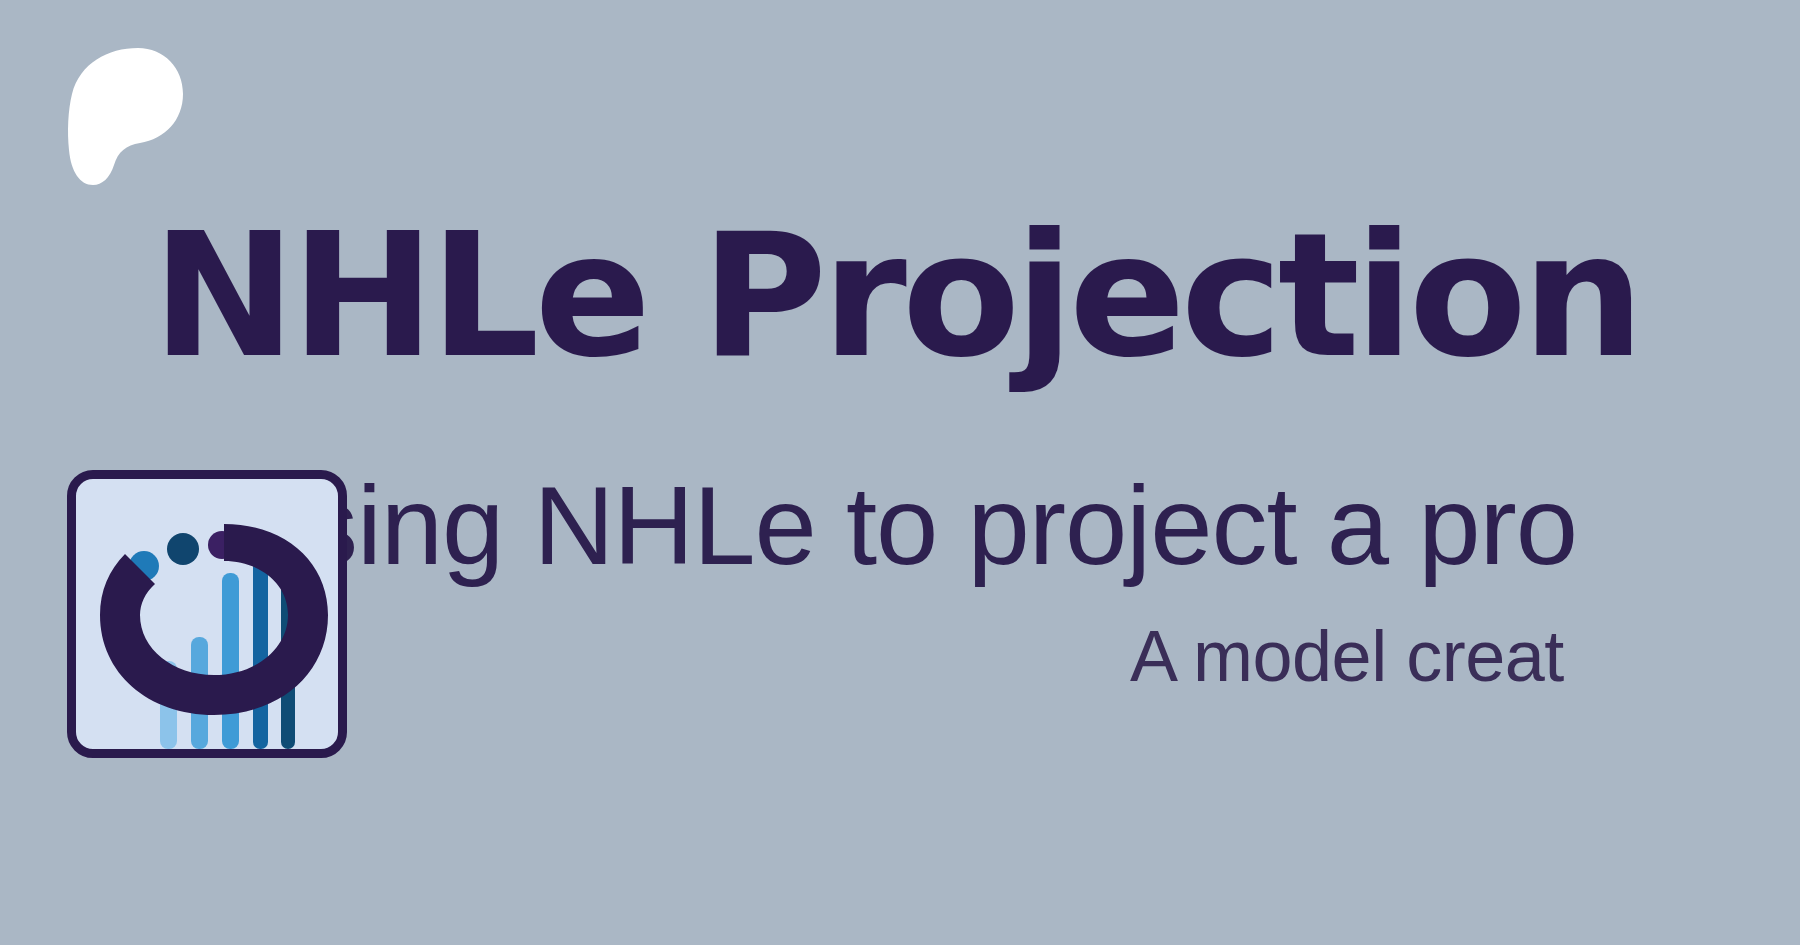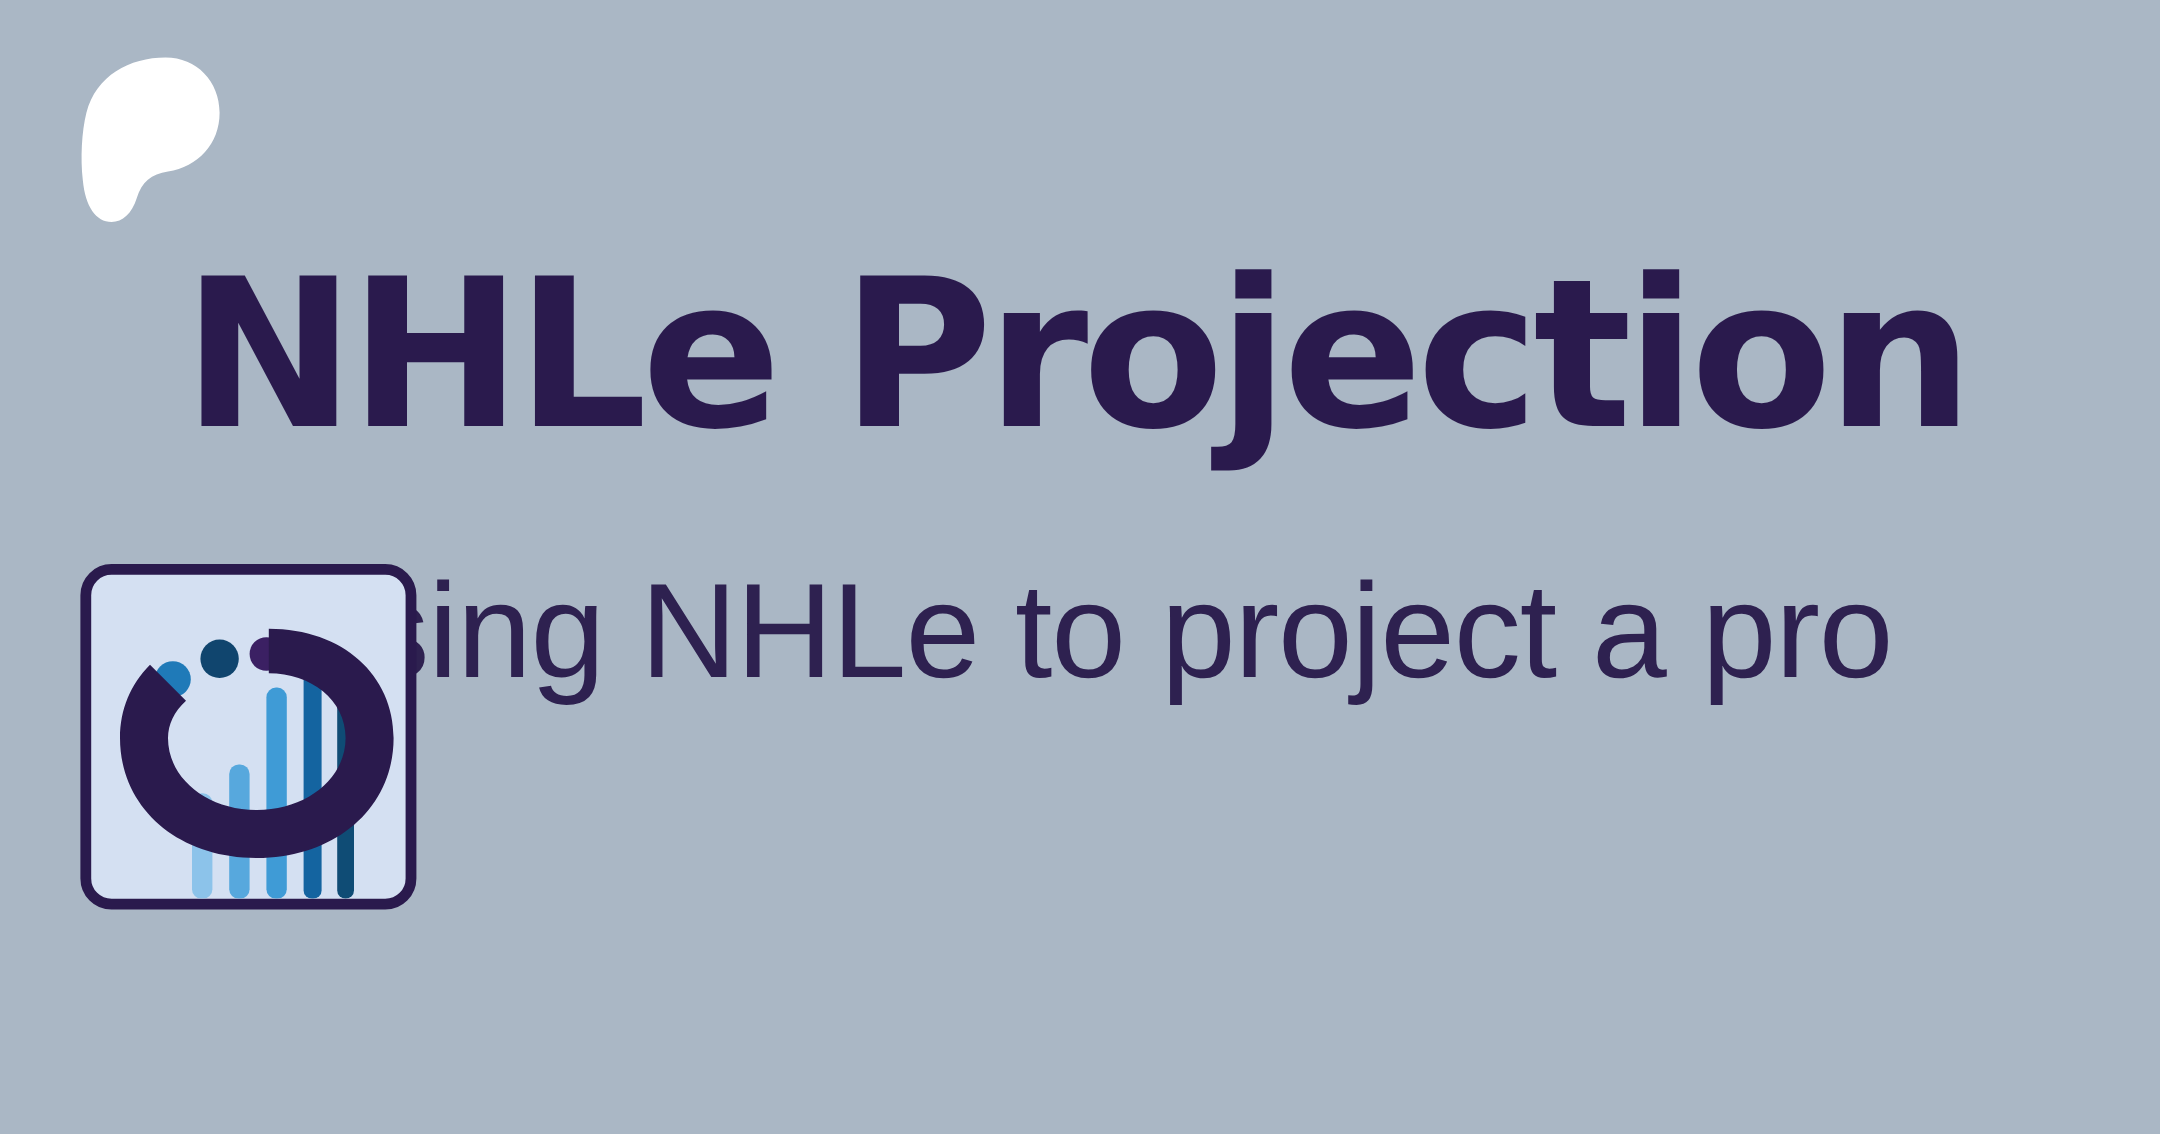--- a/index.html
+++ b/index.html
@@ -116,20 +116,21 @@
                C 1 86, 2 64, 6 48
                C 14 17, 42 2, 72 2 Z" fill="#ffffff"></path>
     </svg>
   </div>
 
   <div class="title-block">
     <div class="post-title">NHLe Projection</div>
 
     <div class="post-subtitle">Using NHLe to project a pro</div>
 
+    <div class="post-byline">A model creat</div>
   </div>
 
   <div class="avatar-tile">
     <svg viewBox="0 0 262 270" xmlns="http://www.w3.org/2000/svg" aria-hidden="true">
 
       <g>
         <rect x="84" y="182" width="17" height="88" rx="8" fill="#8cc3ea"></rect>
         <rect x="115" y="158" width="17" height="112" rx="8" fill="#57a8dd"></rect>
         <rect x="146" y="94" width="17" height="176" rx="8" fill="#3f9bd6"></rect>
         <rect x="177" y="62" width="15" height="208" rx="7" fill="#1464a0"></rect>

